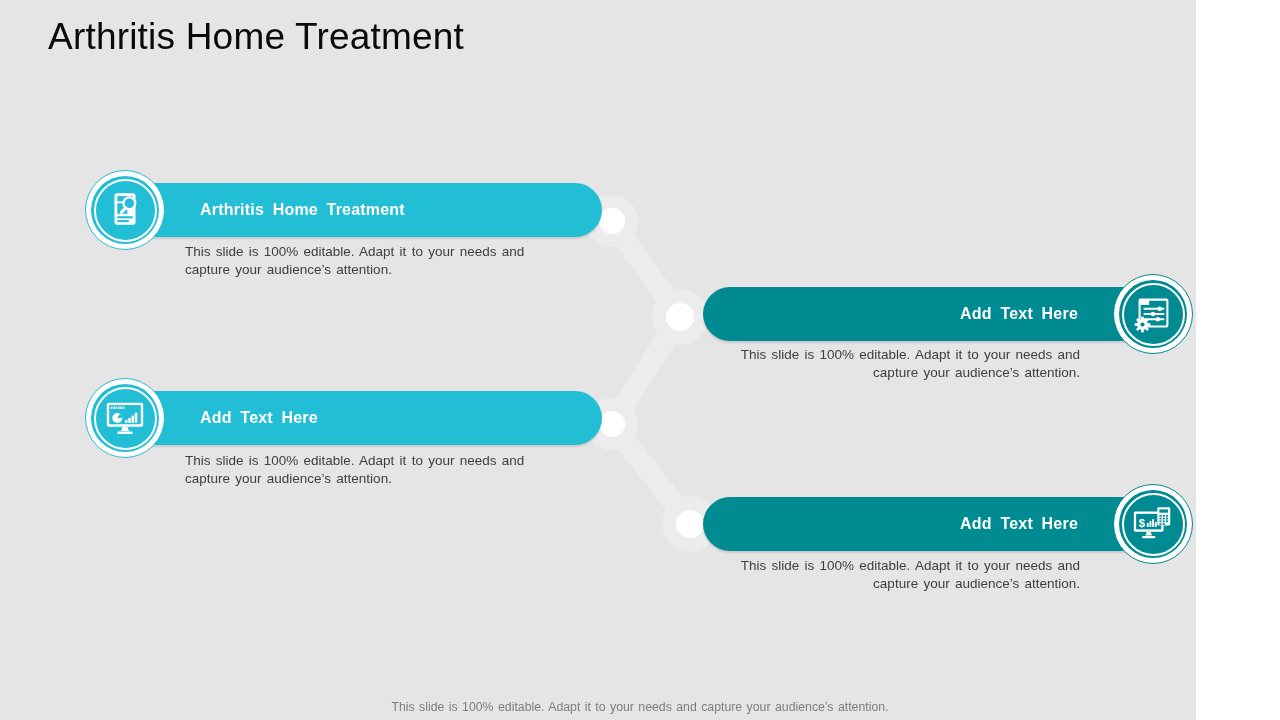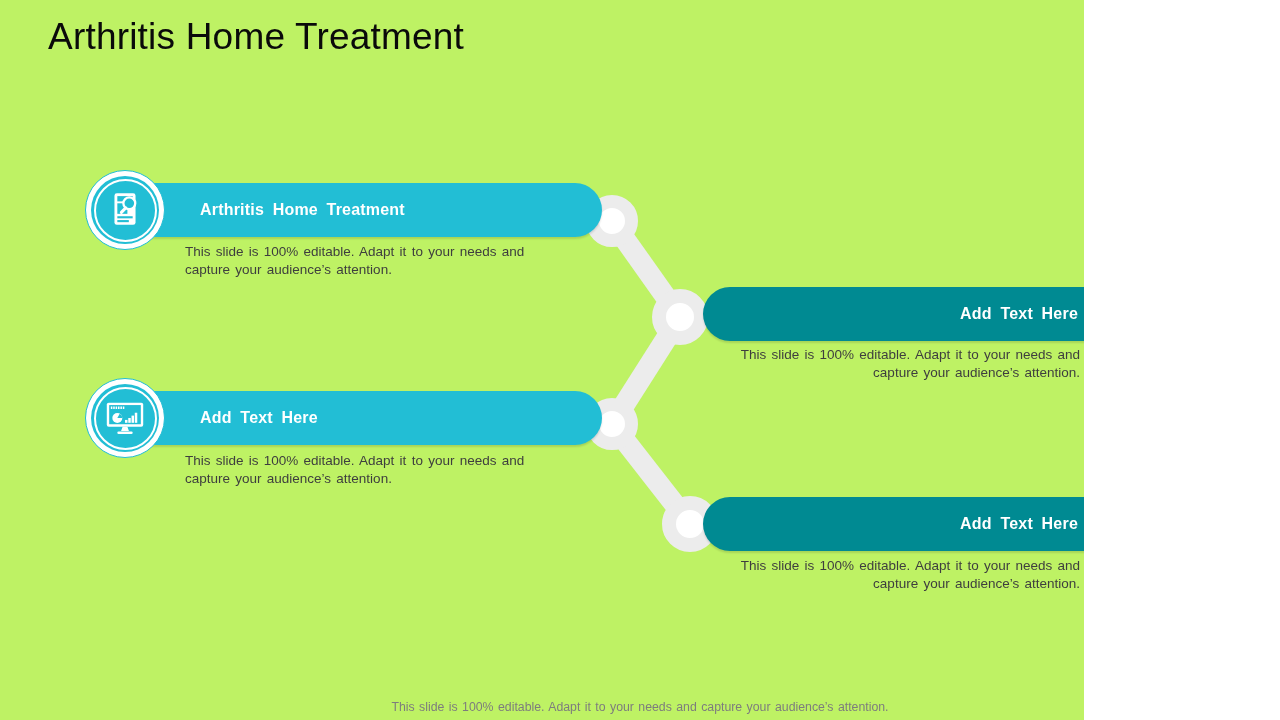--- a/index.html
+++ b/index.html
@@ -1,18 +1,18 @@
 <!DOCTYPE html>
 <html><head>
 <meta charset="utf-8">
 <style>
   * { margin:0; padding:0; box-sizing:border-box; }
   html,body { background:#ffffff; }
   .slide {
-    position:relative; width:1084px; height:720px; background:#bef264;
+    position:relative; width:1196px; height:720px; background:#e5e5e5;
     overflow:hidden; font-family:"Liberation Sans", sans-serif;
   }
   .title {
     position:absolute; left:48px; top:16px; z-index:2;
     font-size:37px; font-weight:400; color:#0a0a0a; letter-spacing:0.2px;
   }
   .connector { position:absolute; left:0; top:0; width:1280px; height:720px; z-index:1; pointer-events:none; }
 
   .pill {
     position:absolute; height:54px; border-radius:27px; z-index:2;

